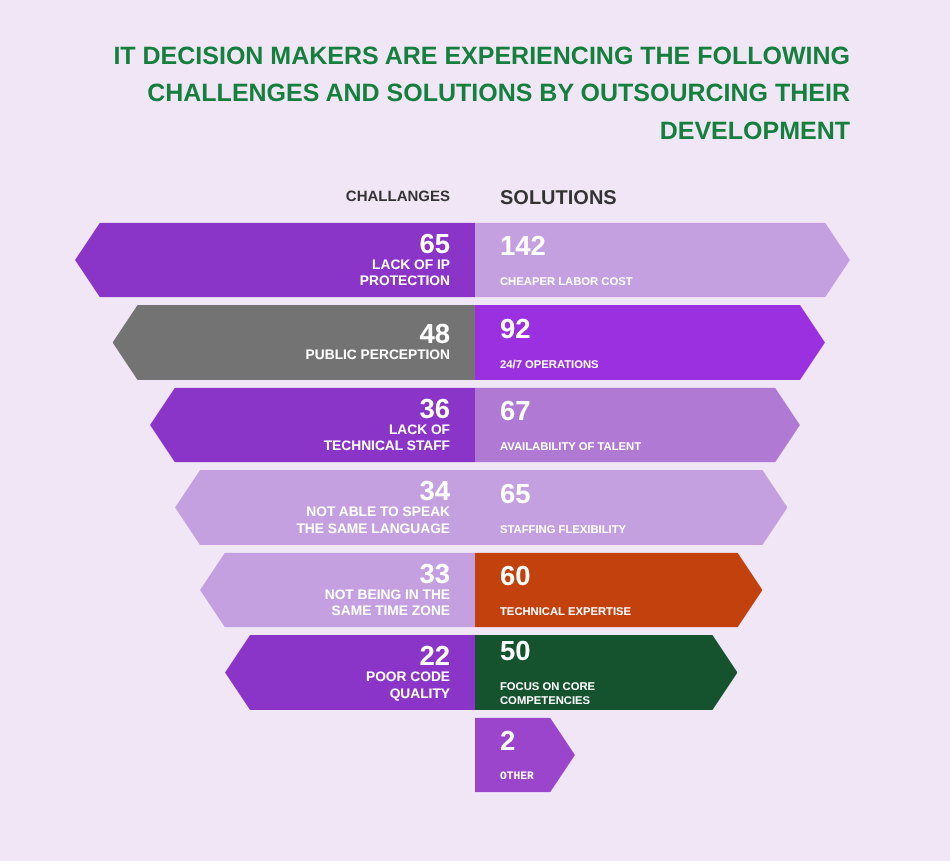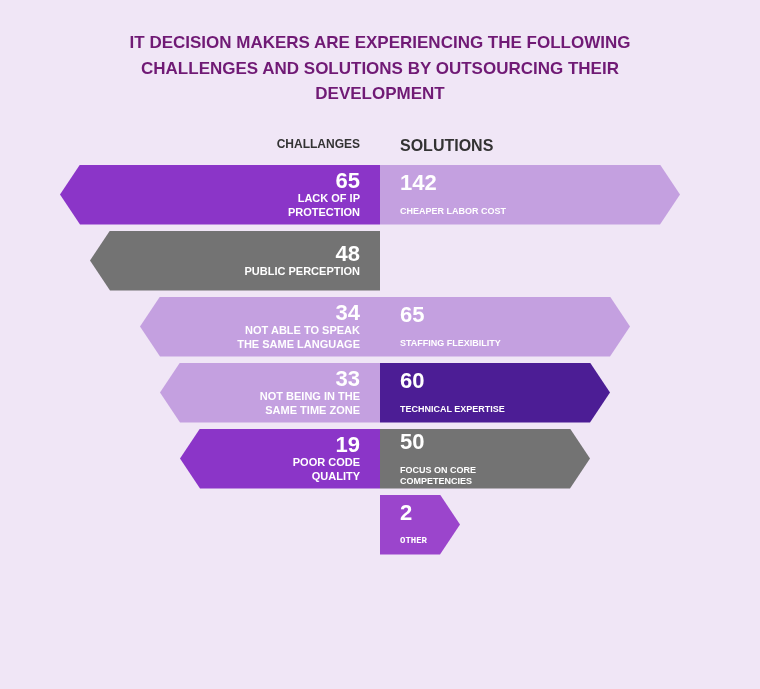--- a/index.html
+++ b/index.html
@@ -7,24 +7,24 @@
       background: #f0e6f6;
       font-family: Arial, sans-serif;
       width: 760px;
       min-height: 689px;
       display: flex;
       flex-direction: column;
       align-items: center;
       padding: 30px 20px;
     }
     .title {
-      text-align: center;
-      font-weight: 900;
-      font-size: 17px;
-      color: #701a75;
+      text-align: right;
+      font-weight: 900;
+      font-size: 20px;
+      color: #15803d;
       text-transform: uppercase;
       margin-bottom: 30px;
       line-height: 1.5;
       max-width: 600px;
     }
     .headers {
       display: flex;
       width: 680px;
       margin-bottom: 10px;
     }
@@ -144,20 +144,41 @@
         </div>
       </div>
     </div>
     <div class="row">
       <div style="width: 340px; display: flex; justify-content: flex-end;">
         <div class="challenge-bar challenge-arrow" style="width: 290px; background: #737373;">
           <div class="number">48</div>
           <div class="label" style="white-space: pre-line;">PUBLIC PERCEPTION</div>
         </div>
       </div>
+      <div style="width: 340px; display: flex; justify-content: flex-start;">
+        <div class="solution-bar solution-arrow" style="width: 280px; background: rgb(155, 48, 224);">
+          <div class="number">92</div>
+          <div class="label" style="white-space: pre-line;">24/7 OPERATIONS</div>
+        </div>
+      </div>
+    </div>
+    <div class="row">
+      <div style="width: 340px; display: flex; justify-content: flex-end;">
+        <div class="challenge-bar challenge-arrow" style="width: 260px; background: rgb(139, 53, 200);">
+          <div class="number">36</div>
+          <div class="label" style="white-space: pre-line;">LACK OF
+TECHNICAL STAFF</div>
+        </div>
+      </div>
+      <div style="width: 340px; display: flex; justify-content: flex-start;">
+        <div class="solution-bar solution-arrow" style="width: 260px; background: rgb(176, 122, 212);">
+          <div class="number">67</div>
+          <div class="label" style="white-space: pre-line;">AVAILABILITY OF TALENT</div>
+        </div>
+      </div>
     </div>
     <div class="row">
       <div style="width: 340px; display: flex; justify-content: flex-end;">
         <div class="challenge-bar challenge-arrow" style="width: 240px; background: rgb(196, 160, 224);">
           <div class="number">34</div>
           <div class="label" style="white-space: pre-line;">NOT ABLE TO SPEAK
 THE SAME LANGUAGE</div>
         </div>
       </div>
       <div style="width: 340px; display: flex; justify-content: flex-start;">
@@ -169,36 +190,36 @@
     </div>
     <div class="row">
       <div style="width: 340px; display: flex; justify-content: flex-end;">
         <div class="challenge-bar challenge-arrow" style="width: 220px; background: rgb(196, 160, 224);">
           <div class="number">33</div>
           <div class="label" style="white-space: pre-line;">NOT BEING IN THE
 SAME TIME ZONE</div>
         </div>
       </div>
       <div style="width: 340px; display: flex; justify-content: flex-start;">
-        <div class="solution-bar solution-arrow" style="width: 230px; background: #4c1d95;">
+        <div class="solution-bar solution-arrow" style="width: 230px; background: #c2410c;">
           <div class="number">60</div>
           <div class="label" style="white-space: pre-line;">TECHNICAL EXPERTISE</div>
         </div>
       </div>
     </div>
     <div class="row">
       <div style="width: 340px; display: flex; justify-content: flex-end;">
         <div class="challenge-bar challenge-arrow" style="width: 200px; background: rgb(139, 53, 200);">
-          <div class="number">19</div>
+          <div class="number">22</div>
           <div class="label" style="white-space: pre-line;">POOR CODE
 QUALITY</div>
         </div>
       </div>
       <div style="width: 340px; display: flex; justify-content: flex-start;">
-        <div class="solution-bar solution-arrow" style="width: 210px; background: #737373;">
+        <div class="solution-bar solution-arrow" style="width: 210px; background: #14532d;">
           <div class="number">50</div>
           <div class="label" style="white-space: pre-line;">FOCUS ON CORE
 COMPETENCIES</div>
         </div>
       </div>
     </div>
     <div class="row">
       <div style="width: 340px; display: flex; justify-content: flex-end; height: 60px;"></div>
       <div style="width: 340px; display: flex; justify-content: flex-start;">
         <div class="solution-bar solution-arrow" style="width: 80px; background: rgb(155, 69, 204);">

